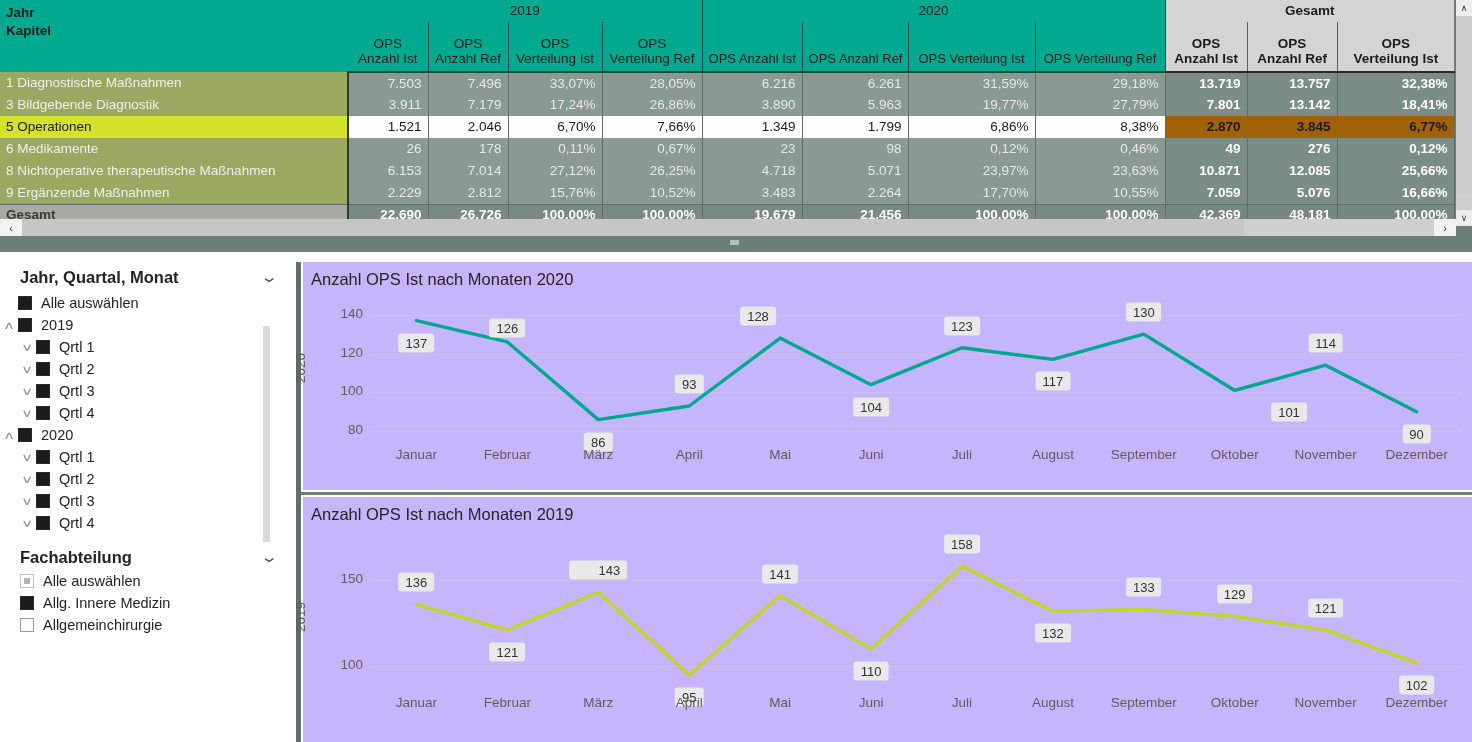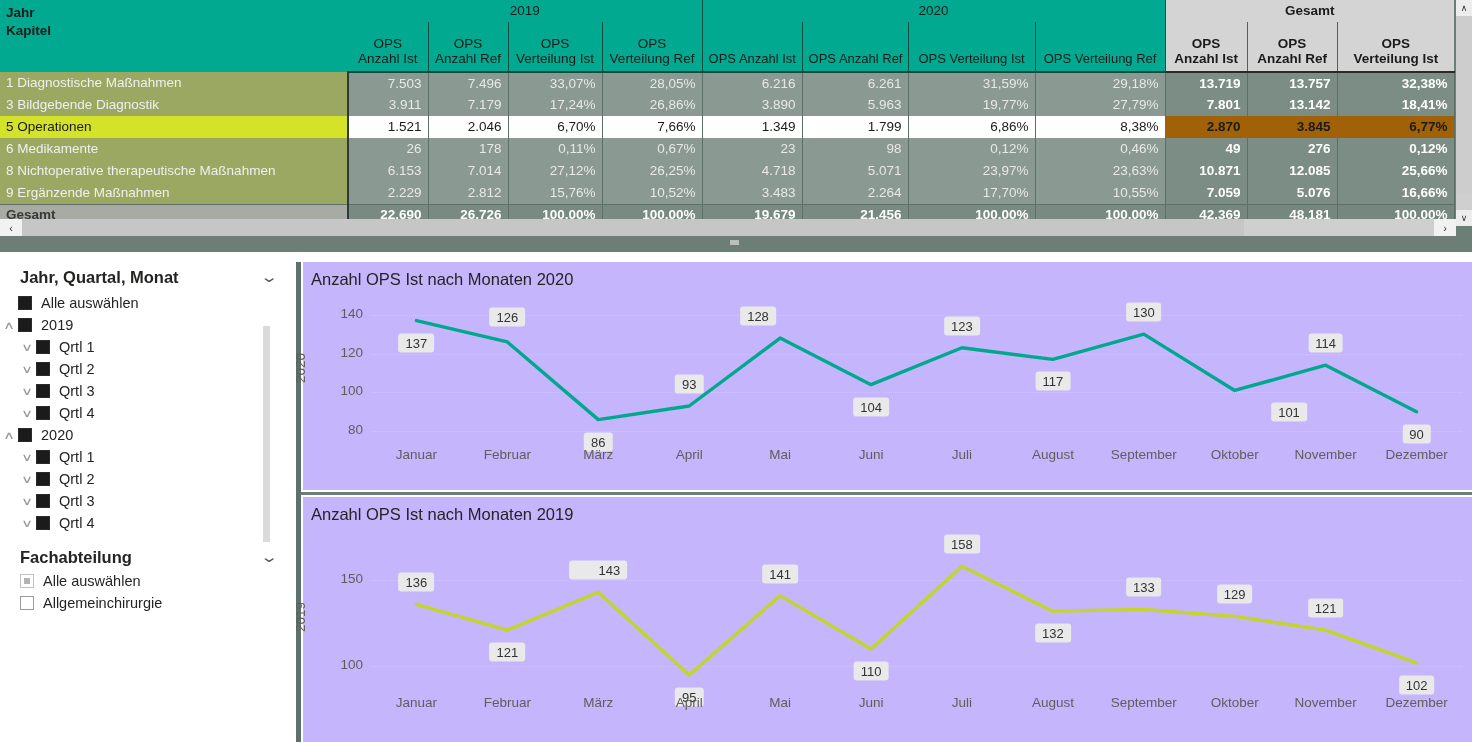--- a/index.html
+++ b/index.html
@@ -467,20 +467,24 @@
     <div class="slicer-head" style="height:26px;">
       <span>Fachabteilung</span>
       <span class="chev">⌄</span>
     </div>
     <div id="fach-items">
         <div class="fa-row">
           <span class="cbox partial"></span>
           <span>Alle auswählen</span>
         </div>
         <div class="fa-row">
+          <span class="cbox"></span>
+          <span>Allg. Innere Medizin</span>
+        </div>
+        <div class="fa-row">
           <span class="cbox empty"></span>
           <span>Allgemeinchirurgie</span>
         </div>
       </div>
   </div>
 
 </div>
 
 <div class="chart-panel" id="chart-2020">
   <div class="chart-title">Anzahl OPS Ist nach Monaten 2020</div>
@@ -491,21 +495,21 @@
       <div class="ytick" style="left: 20px; top: 94.4118px;">100</div>
       <div class="gridline" style="left: 68px; width: 1091px; top: 64.5882px;"></div>
       <div class="ytick" style="left: 20px; top: 55.5882px;">120</div>
       <div class="gridline" style="left: 68px; width: 1091px; top: 25.7647px;"></div>
       <div class="ytick" style="left: 20px; top: 16.7647px;">140</div>
       <div class="axis-title" style="left: -10px; top: 64px;">2020</div>
       <svg class="plot" width="1169" height="198">
         <polyline points="113.45833333333333,31.588235294117645 204.375,52.94117647058823 295.2916666666667,130.58823529411762 386.20833333333337,117 477.125,49.05882352941177 568.0416666666666,95.64705882352942 658.9583333333333,58.76470588235294 749.875,70.41176470588235 840.7916666666667,45.176470588235304 931.7083333333333,101.47058823529412 1022.625,76.23529411764706 1113.5416666666667,122.82352941176471" fill="none" stroke="#01a88e" stroke-width="3.4" stroke-linejoin="round" stroke-linecap="round"></polyline>
       </svg>
       <div class="dlabel" style="left: 113.458px; top: 53.5882px;">137</div>
-      <div class="dlabel" style="left: 204.375px; top: 28px;">126</div>
+      <div class="dlabel" style="left: 204.375px; top: 39px;">126</div>
       <div class="dlabel" style="left: 295.292px; top: 152.588px;">86</div>
       <div class="dlabel" style="left: 386.208px; top: 95px;">93</div>
       <div class="dlabel" style="left: 455px; top: 27.0588px;">128</div>
       <div class="dlabel" style="left: 568.042px; top: 117.647px;">104</div>
       <div class="dlabel" style="left: 658.958px; top: 36.7647px;">123</div>
       <div class="dlabel" style="left: 749.875px; top: 92.4118px;">117</div>
       <div class="dlabel" style="left: 840.792px; top: 23.1765px;">130</div>
       <div class="dlabel" style="left: 986px; top: 123.471px;">101</div>
       <div class="dlabel" style="left: 1022.62px; top: 54.2353px;">114</div>
       <div class="dlabel" style="left: 1113.54px; top: 144.824px;">90</div>

